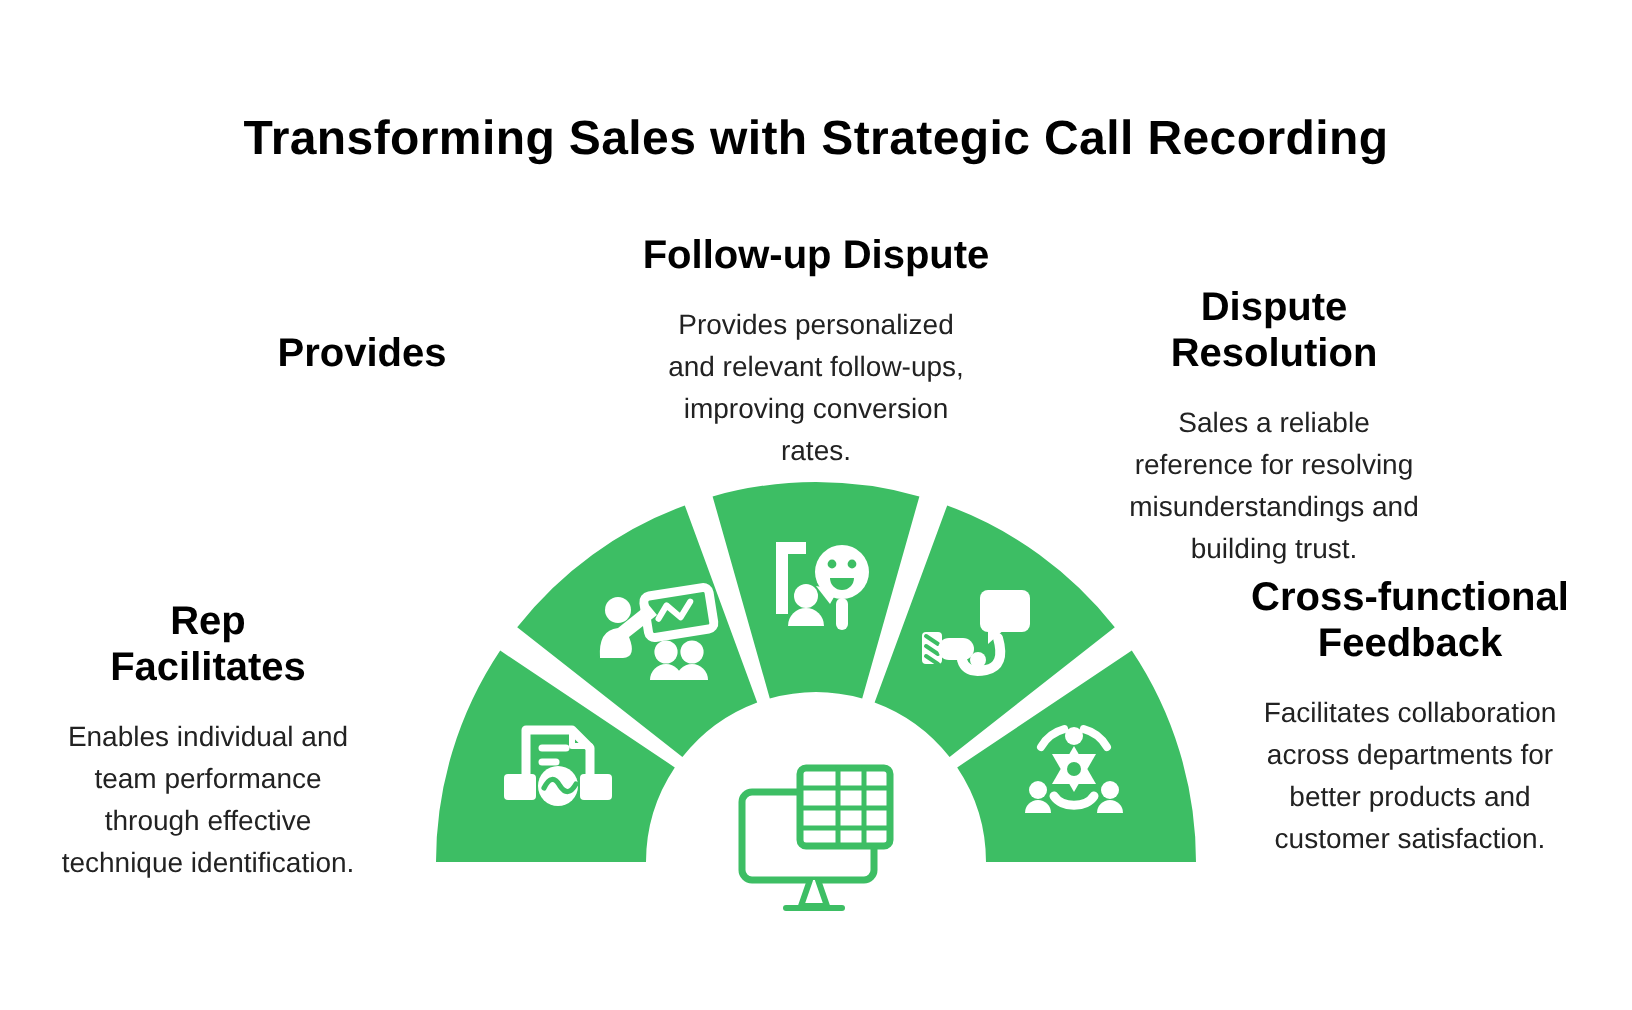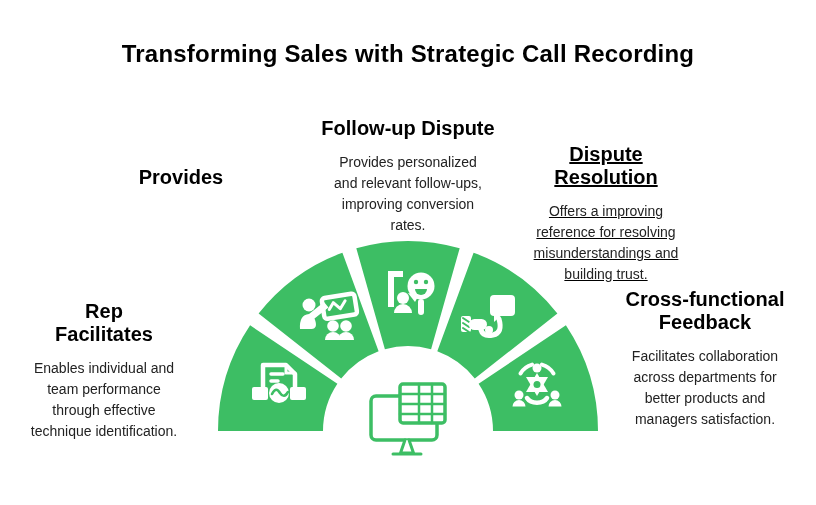--- a/index.html
+++ b/index.html
@@ -2,21 +2,21 @@
 <html><head>
 <meta charset="utf-8">
 <style>
   html,body{margin:0;padding:0;}
   body{
     width:816px;height:505px;position:relative;background:#ffffff;
     font-family:"Liberation Sans","DejaVu Sans",sans-serif;overflow:hidden;
   }
   .infographic{position:absolute;inset:0;}
   .page-title{
-    position:absolute;top:24px;left:0;width:816px;text-align:center;
+    position:absolute;top:40px;left:0;width:816px;text-align:center;
     font-size:24px;font-weight:bold;color:#000000;letter-spacing:.2px;
   }
   .item-block{
     position:absolute;transform:translateX(-50%);width:210px;text-align:center;
   }
   .item-heading{
     font-size:20px;font-weight:bold;color:#000000;line-height:1.15;
     white-space:pre-line;
   }
   .item-desc{
@@ -52,36 +52,36 @@
   </div>
 
   <div class="item-block" style="left:408px;top:117px;">
     <div class="item-heading">Follow-up Dispute</div>
     <div class="item-desc">Provides personalized
 and relevant follow-ups,
 improving conversion
 rates.</div>
   </div>
 
-  <div class="item-block" style="left:606px;top:143px;text-decoration:underline;">
+  <div class="item-block" style="left:637px;top:143px;">
     <div class="item-heading">Dispute
 Resolution</div>
-    <div class="item-desc">Offers a improving
+    <div class="item-desc">Sales a reliable
 reference for resolving
 misunderstandings and
 building trust.</div>
   </div>
 
   <div class="item-block" style="left:705px;top:288px;">
     <div class="item-heading">Cross-functional
 Feedback</div>
     <div class="item-desc">Facilitates collaboration
 across departments for
 better products and
-managers satisfaction.</div>
+customer satisfaction.</div>
   </div>
 
   <svg class="fan-svg" width="816" height="505" viewBox="0 0 816 505">
 
     <path class="wedge" d="M218,431 A190,190 0 0 1 250.1,325.3 L337.4,383.7 A85,85 0 0 0 323,431 Z"></path>
     <path class="wedge" d="M258.6,313.6 A190,190 0 0 1 342.4,252.7 L378.6,351.2 A85,85 0 0 0 341.2,378.5 Z"></path>
     <path class="wedge" d="M356.3,248.2 A190,190 0 0 1 459.7,248.2 L431.1,349.2 A85,85 0 0 0 384.9,349.2 Z"></path>
     <path class="wedge" d="M473.6,252.7 A190,190 0 0 1 557.4,313.6 L474.8,378.5 A85,85 0 0 0 437.3,351.2 Z"></path>
     <path class="wedge" d="M565.9,325.3 A190,190 0 0 1 598,431 L493,431 A85,85 0 0 0 478.6,383.7 Z"></path>
 

